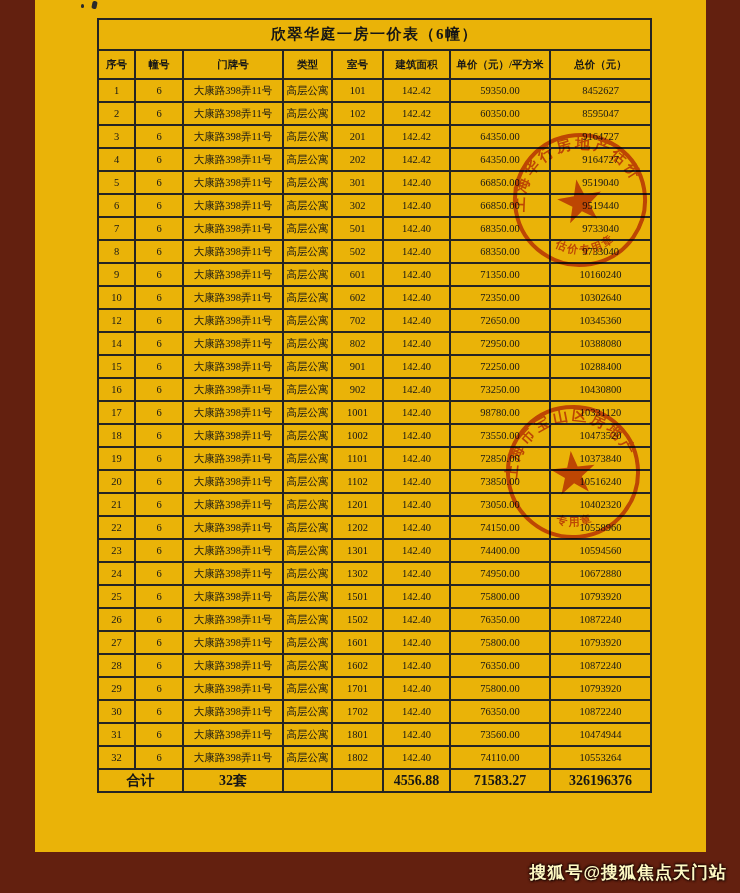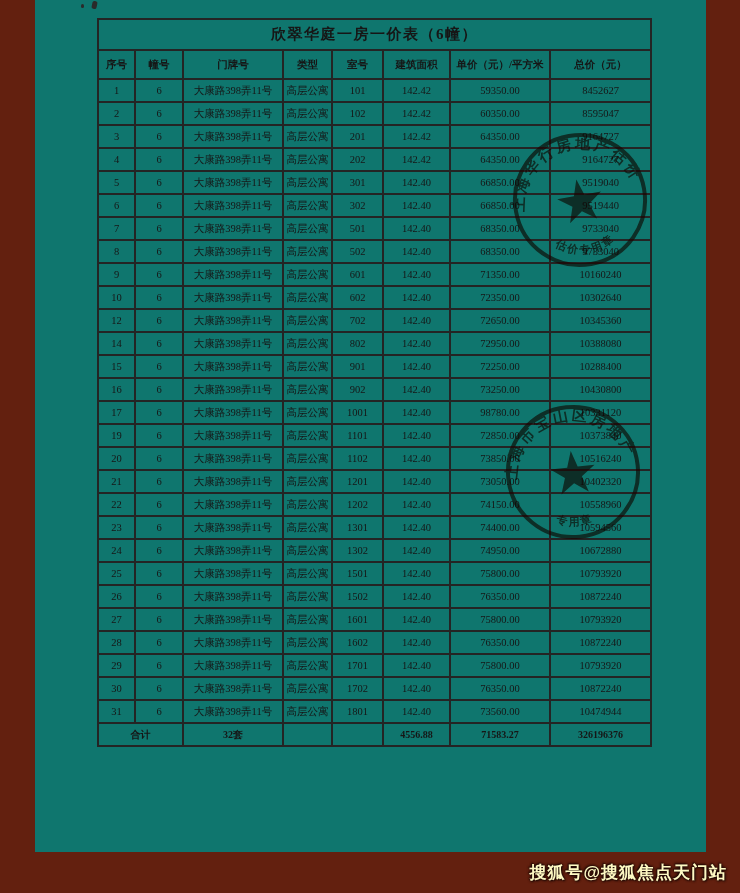--- a/index.html
+++ b/index.html
@@ -1,30 +1,30 @@
 <!DOCTYPE html>
 <html><head>
 <meta charset="utf-8">
 <style>
   html,body{margin:0;padding:0;}
   body{font-family:"Liberation Serif","DejaVu Serif",serif;}
   .canvas{position:relative;width:740px;height:893px;background:#63200f;overflow:hidden;}
-  .paper{position:absolute;left:35px;top:0;width:671px;height:852px;background:#0f766e;}
+  .paper{position:absolute;left:35px;top:0;width:671px;height:852px;background:#eab308;}
   .speck{position:absolute;background:#2a2a2a;}
   .speck-1{left:46px;top:4px;width:3px;height:4px;border-radius:2px;}
   .speck-2{left:57px;top:1px;width:5px;height:8px;border-radius:2px;transform:rotate(12deg);}
   table.price{position:absolute;left:62px;top:18px;width:553px;border-collapse:collapse;table-layout:fixed;}
   table.price th,table.price td{
     border:2px solid #242424;text-align:center;vertical-align:middle;
     color:#161616;padding:0;overflow:hidden;white-space:nowrap;
   }
   tr.title-row th{height:29px;font-size:15px;font-weight:bold;letter-spacing:1.5px;}
   tr.head-row th{height:27px;font-size:10.5px;font-weight:bold;letter-spacing:0;}
   tbody td{height:21px;font-size:10.5px;}
-  tfoot td{height:21px;font-size:10px;font-weight:bold;}
+  tfoot td{height:21px;font-size:14px;font-weight:bold;}
   .stamp{position:absolute;mix-blend-mode:multiply;opacity:.78;pointer-events:none;}
   .stamp-1{left:470px;top:125px;transform:rotate(-10deg);}
   .stamp-2{left:463px;top:397px;transform:rotate(-6deg);}
   .watermark{
     position:absolute;right:13px;top:861px;color:#fef9c3;font-weight:bold;font-size:17px;
     letter-spacing:1px;font-family:"Liberation Sans","DejaVu Sans",sans-serif;
     text-shadow:0 0 3px #1a0805,1px 1px 2px #1a0805,-1px -1px 2px #1a0805;
   }
 </style>
 </head>
@@ -206,20 +206,30 @@
             <td>17</td>
             <td>6</td>
             <td>大康路398弄11号</td>
             <td>高层公寓</td>
             <td>1001</td>
             <td>142.40</td>
             <td>98780.00</td>
             <td>10331120</td>
           </tr>
           <tr>
+            <td>18</td>
+            <td>6</td>
+            <td>大康路398弄11号</td>
+            <td>高层公寓</td>
+            <td>1002</td>
+            <td>142.40</td>
+            <td>73550.00</td>
+            <td>10473520</td>
+          </tr>
+          <tr>
             <td>19</td>
             <td>6</td>
             <td>大康路398弄11号</td>
             <td>高层公寓</td>
             <td>1101</td>
             <td>142.40</td>
             <td>72850.00</td>
             <td>10373840</td>
           </tr>
           <tr>
@@ -334,20 +344,30 @@
           </tr>
           <tr>
             <td>31</td>
             <td>6</td>
             <td>大康路398弄11号</td>
             <td>高层公寓</td>
             <td>1801</td>
             <td>142.40</td>
             <td>73560.00</td>
             <td>10474944</td>
+          </tr>
+          <tr>
+            <td>32</td>
+            <td>6</td>
+            <td>大康路398弄11号</td>
+            <td>高层公寓</td>
+            <td>1802</td>
+            <td>142.40</td>
+            <td>74110.00</td>
+            <td>10553264</td>
           </tr>
         </tbody>
       <tfoot>
         <tr>
           <td colspan="2">合计</td>
           <td>32套</td>
           <td></td>
           <td></td>
           <td>4556.88</td>
           <td>71583.27</td>

